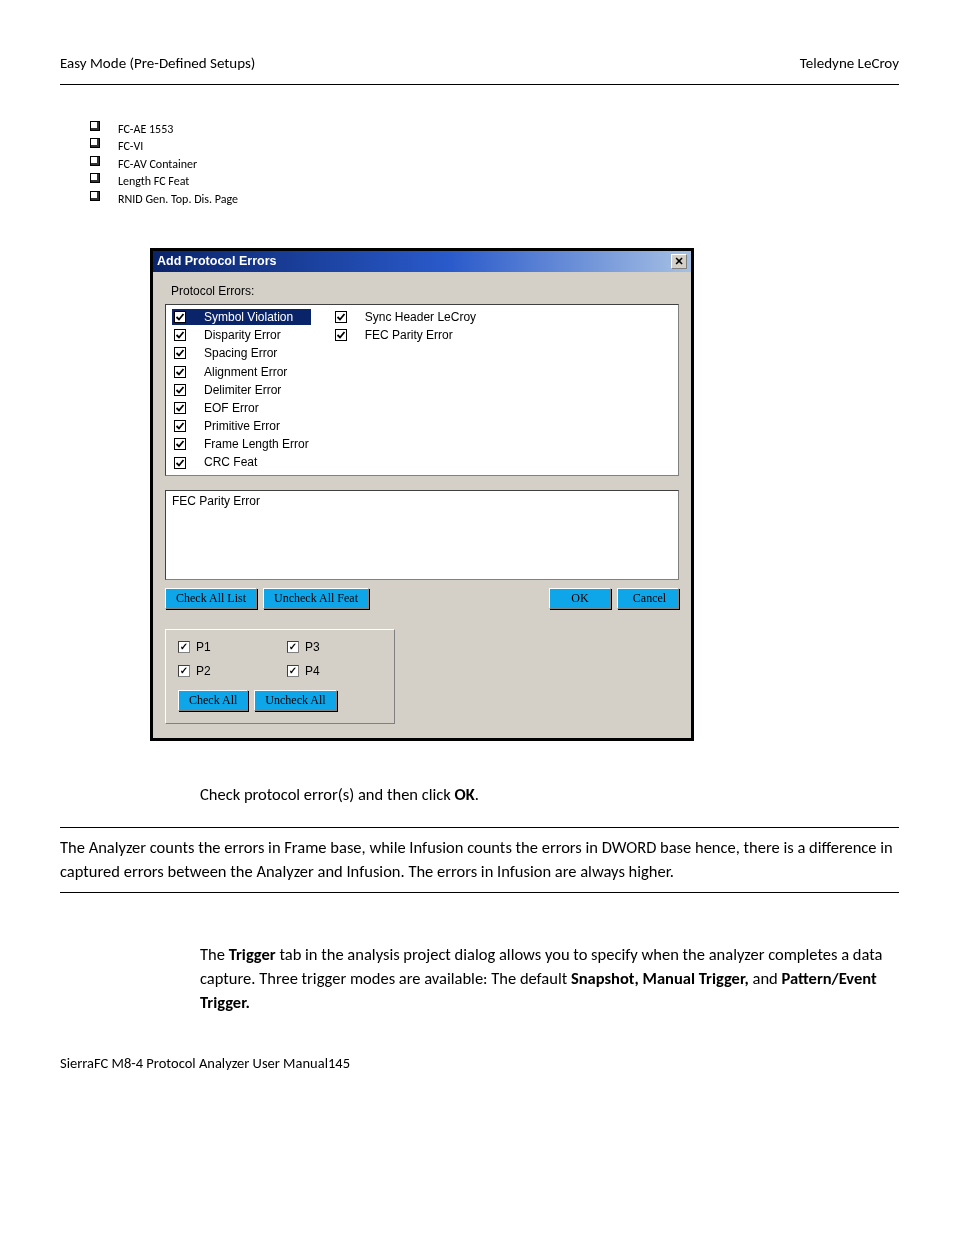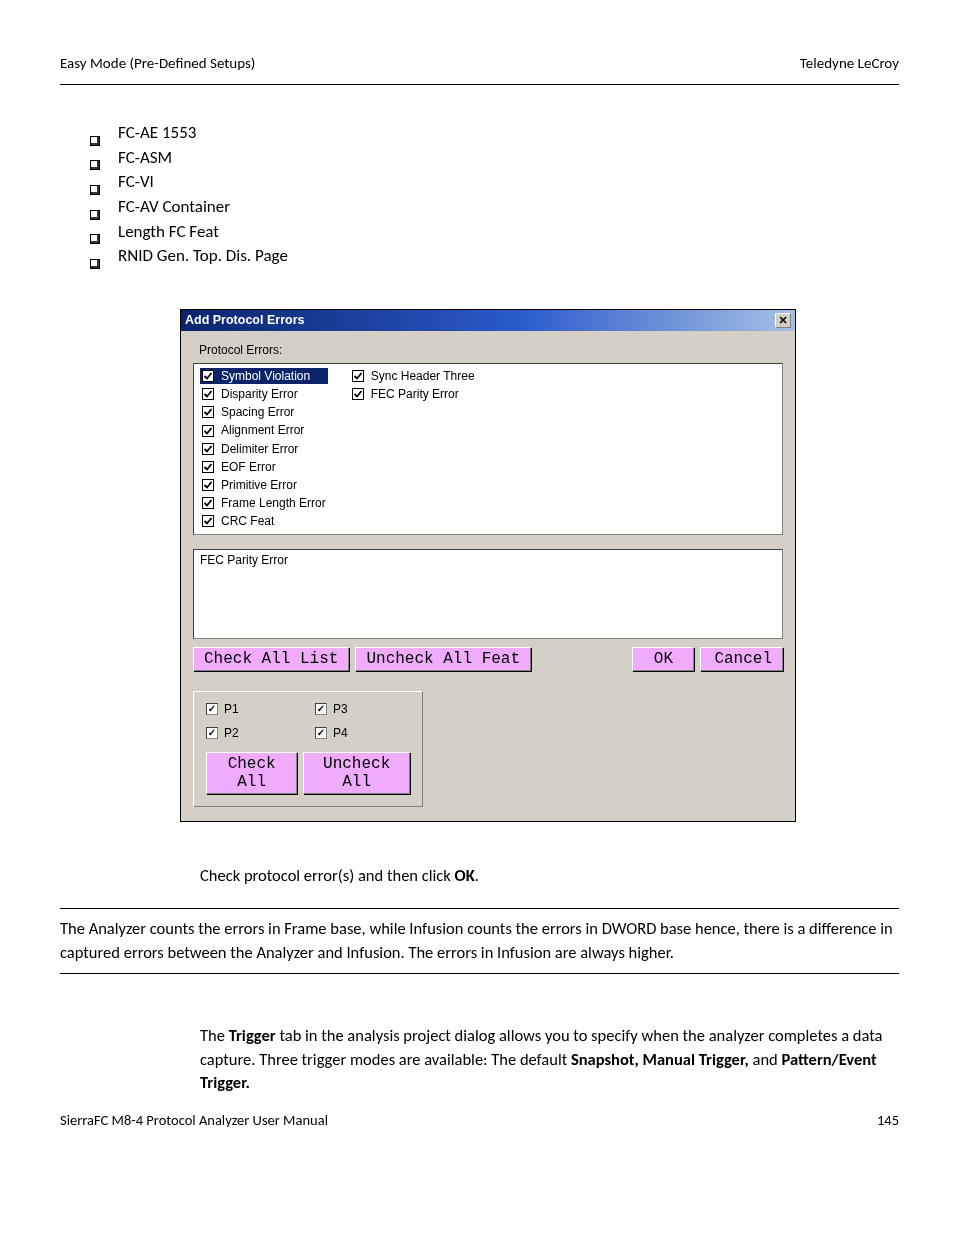--- a/index.html
+++ b/index.html
@@ -25,24 +25,24 @@
   .content-indent {
     margin-left: 180px;
     margin-right: 0;
   }
   .bullet-list {
     list-style: none;
     padding: 0;
     margin: 0 0 40px 30px;
   }
   .bullet-list li {
-    font-size: 17px;
+    font-size: 12px;
     line-height: 1.45;
     display: flex;
-    align-items: flex-end;
+    align-items: flex-start;
   }
   .bullet-list li .sq {
     display: inline-block;
     width: 10px; height: 10px;
     border: 1.2px solid #000;
     margin-right: 18px;
     box-shadow: inset -2px -2px 0 rgba(0,0,0,0.8);
   }
   .para {
     font-size: 16.5px;
@@ -51,24 +51,24 @@
     margin-left: 140px;
   }
   .para-wide {
     font-size: 16.5px;
     line-height: 1.45;
     margin: 0 0 14px 0;
     margin-left: 118px;
   }
   b { font-weight: 700; }
   .dialog {
-    margin-left: 120px;
-    width: 616px;
+    margin-left: 90px;
+    width: 544px;
     background: #d4d0c8;
-    border: 1px solid #000000;
+    border: 3px solid #000000;
     font-family: Tahoma, Arial, sans-serif;
     font-size: 12px;
     color: #000;
     margin-bottom: 42px;
   }
   .titlebar {
     background: linear-gradient(to right, #0a246a 0%, #2a5acb 55%, #a6c0e4 100%);
     color: #fff;
     font-weight: 700;
     font-size: 12.5px;
@@ -96,21 +96,21 @@
     border-top-color: #404040; border-left-color:#404040;
     height: 172px;
     padding: 4px 6px;
     display: flex;
     gap: 22px;
   }
   .errors-col { display:flex; flex-direction:column; gap: 2px; }
   .chk-row {
     display:flex;
     align-items:center;
-    gap: 7px;
+    gap: 18px;
     font-size: 12px;
     line-height: 1.35;
     padding: 0 2px;
     white-space: nowrap;
   }
   .chk-row.selected {
     background: #0a246a;
     color: #fff;
   }
   .chk {
@@ -130,27 +130,27 @@
     margin-top: 14px;
     font-size: 12px;
   }
   .btn-row {
     display:flex;
     gap: 6px;
     margin-top: 8px;
     align-items:center;
   }
   .win-btn {
-    background: #f0abfc;
+    background: #0ea5e9;
     border: 1px solid #808080;
     border-top-color:#fff; border-left-color:#fff;
     box-shadow: 1px 1px 0 #000;
     padding: 2px 10px;
-    font-family: Liberation Mono, monospace;
-    font-size: 16px;
+    font-family: Liberation Serif, serif;
+    font-size: 12px;
     min-width: 58px;
     text-align: center;
   }
   .btn-row .spacer { flex: 1; }
   .p-group {
     border: 1px solid #808080;
     border-top-color:#fff; border-left-color:#fff;
     background:#d4d0c8;
     width: 230px;
     margin-top: 20px;
@@ -176,42 +176,38 @@
     font-weight:700;
   }
   .note-block {
     border-top: 1.2px solid #000;
     border-bottom: 1.2px solid #000;
     padding: 8px 0;
     margin: 20px 0 50px 0;
   }
   .footer {
     display:flex;
-    justify-content:space-between;
+    justify-content:flex-start;
     font-size: 14.5px;
-    margin-top: 16px;
+    margin-top: 40px;
   }
 </style>
 </head>
 <body>
 
 <div class="page">
   <div class="header-line">
     <span>Easy Mode (Pre-Defined Setups)</span>
     <span>Teledyne  LeCroy</span>
   </div>
 
   <ul class="bullet-list content-indent">
     <li>
         <span class="sq"></span>
         <span>FC-AE 1553</span>
-      </li>
-    <li>
-        <span class="sq"></span>
-        <span>FC-ASM</span>
       </li>
     <li>
         <span class="sq"></span>
         <span>FC-VI</span>
       </li>
     <li>
         <span class="sq"></span>
         <span>FC-AV Container</span>
       </li>
     <li>
@@ -307,21 +303,21 @@
               <span>CRC Feat</span>
             </div>
           </div>
         <div class="errors-col" id="col2">
             <div class="chk-row">
               <span class="chk">
                 <svg viewBox="0 0 10 10">
                   <polyline points="1.5,5 4,7.5 8.5,2" fill="none" stroke="#000" stroke-width="1.8"></polyline>
                 </svg>
               </span>
-              <span>Sync Header Three</span>
+              <span>Sync Header LeCroy</span>
             </div>
             <div class="chk-row">
               <span class="chk">
                 <svg viewBox="0 0 10 10">
                   <polyline points="1.5,5 4,7.5 8.5,2" fill="none" stroke="#000" stroke-width="1.8"></polyline>
                 </svg>
               </span>
               <span>FEC Parity Error</span>
             </div>
           </div>

